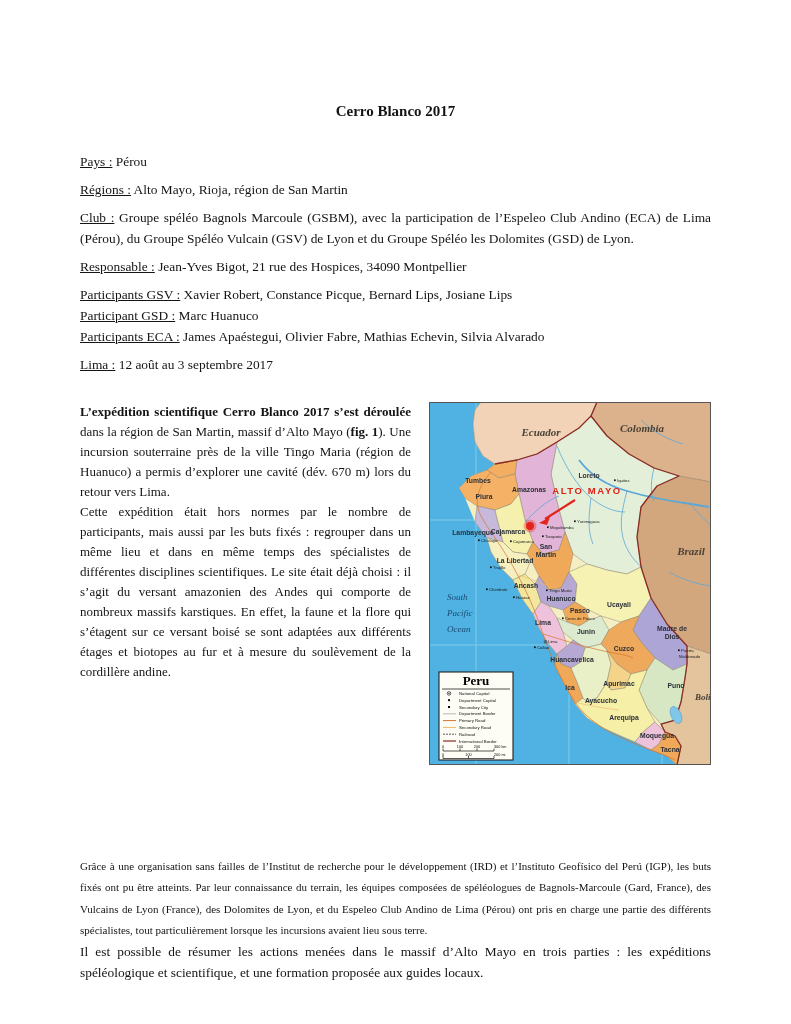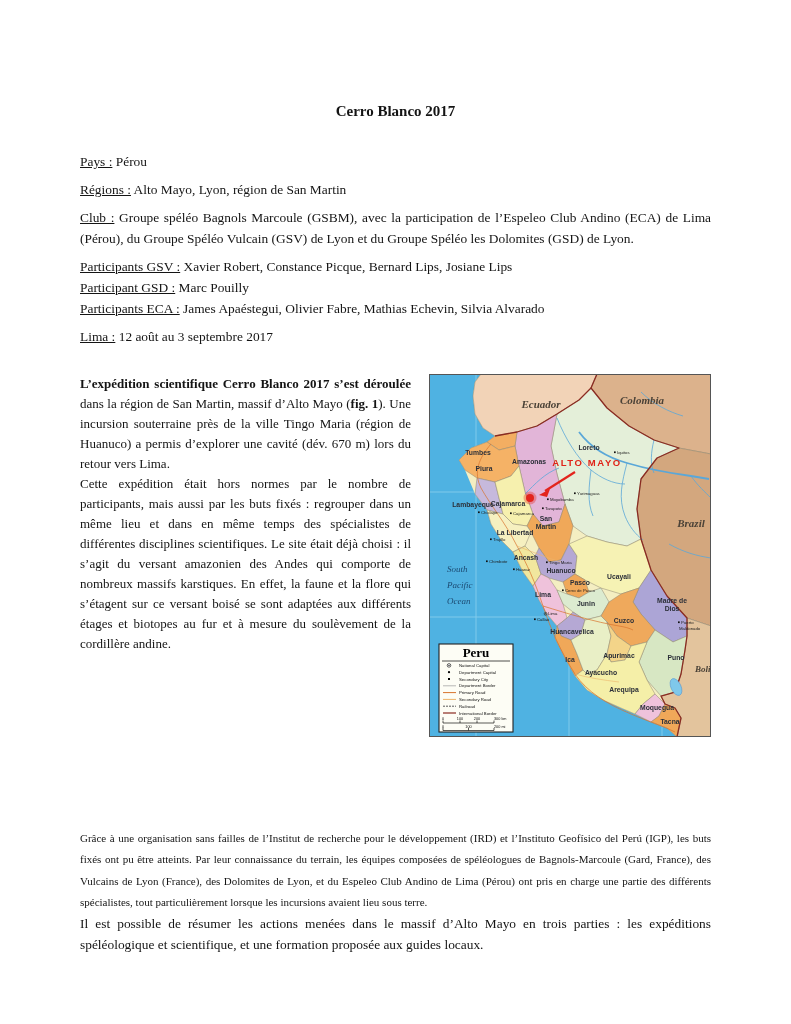--- a/index.html
+++ b/index.html
@@ -34,24 +34,25 @@
 </head>
 <body>
 
 <div class="page">
   <div class="content">
 
     <h1 class="doc-title">Cerro Blanco 2017</h1>
 
     <div class="fields">
       <p class="field"><span class="u">Pays :</span> <span>Pérou</span></p>
-      <p class="field"><span class="u">Régions :</span> <span>Alto Mayo, Lyon, région de San Martin</span></p>
+      <p class="field"><span class="u">Régions :</span> <span>Alto Mayo, Rioja, région de San Martin</span></p>
       <p class="field"><span class="u">Club :</span> <span>Groupe spéléo Bagnols Marcoule (GSBM), avec la participation de l’Espeleo Club Andino (ECA) de Lima (Pérou), du Groupe Spéléo Vulcain (GSV) de Lyon et du Groupe Spéléo les Dolomites (GSD) de Lyon.</span></p>
+      <p class="field"><span class="u">Responsable :</span> <span>Jean-Yves Bigot, 21 rue des Hospices, 34090 Montpellier</span></p>
       <p class="field tight"><span class="u">Participants GSV :</span> <span>Xavier Robert, Constance Picque, Bernard Lips, Josiane Lips</span></p>
-      <p class="field tight"><span class="u">Participant GSD :</span> <span>Marc Pouilly</span></p>
+      <p class="field tight"><span class="u">Participant GSD :</span> <span>Marc Huanuco</span></p>
       <p class="field"><span class="u">Participants ECA :</span> <span>James Apaéstegui, Olivier Fabre, Mathias Echevin, Silvia Alvarado</span></p>
       <p class="field"><span class="u">Lima :</span> <span>12 août au 3 septembre 2017</span></p>
     </div>
 
     <div class="columns">
       <div class="leftcol">
         <p><b>L’expédition scientifique Cerro Blanco 2017 s’est déroulée</b><span> dans la région de San Martin, massif d’Alto Mayo (</span><b>fig. 1</b><span>). Une incursion souterraine près de la ville Tingo Maria (région de Huanuco) a permis d’explorer une cavité (dév. 670 m) lors du retour vers Lima.</span></p>
         <p>Cette expédition était hors normes par le nombre de participants, mais aussi par les buts fixés : regrouper dans un même lieu et dans en même temps des spécialistes de différentes disciplines scientifiques. Le site était déjà choisi : il s’agit du versant amazonien des Andes qui comporte de nombreux massifs karstiques. En effet, la faune et la flore qui s’étagent sur ce versant boisé se sont adaptées aux différents étages et biotopes au fur et à mesure du soulèvement de la cordillère andine.</p>
       </div>
 

